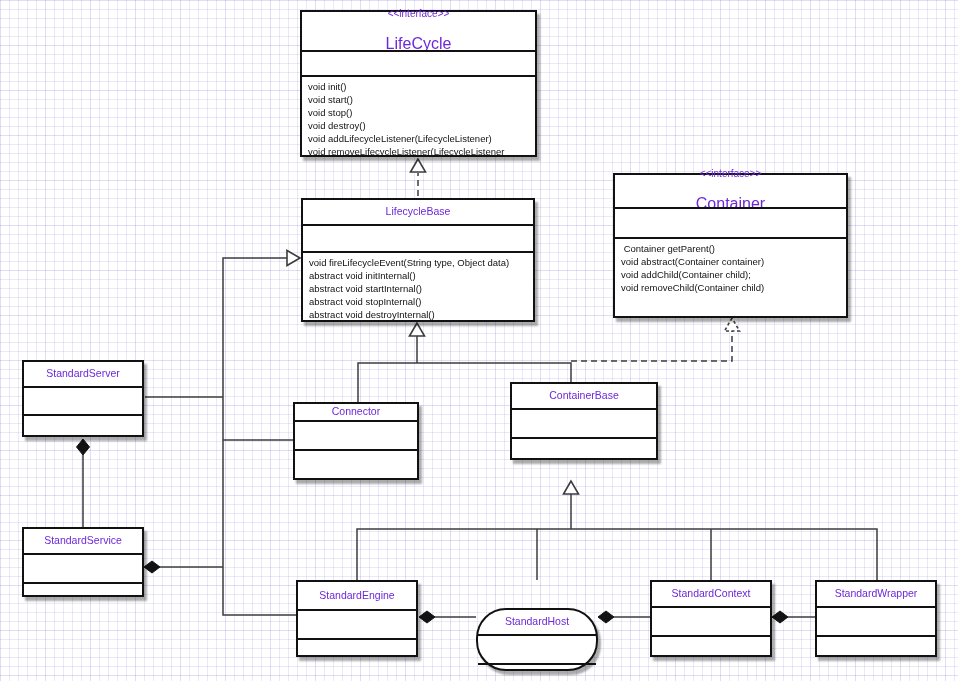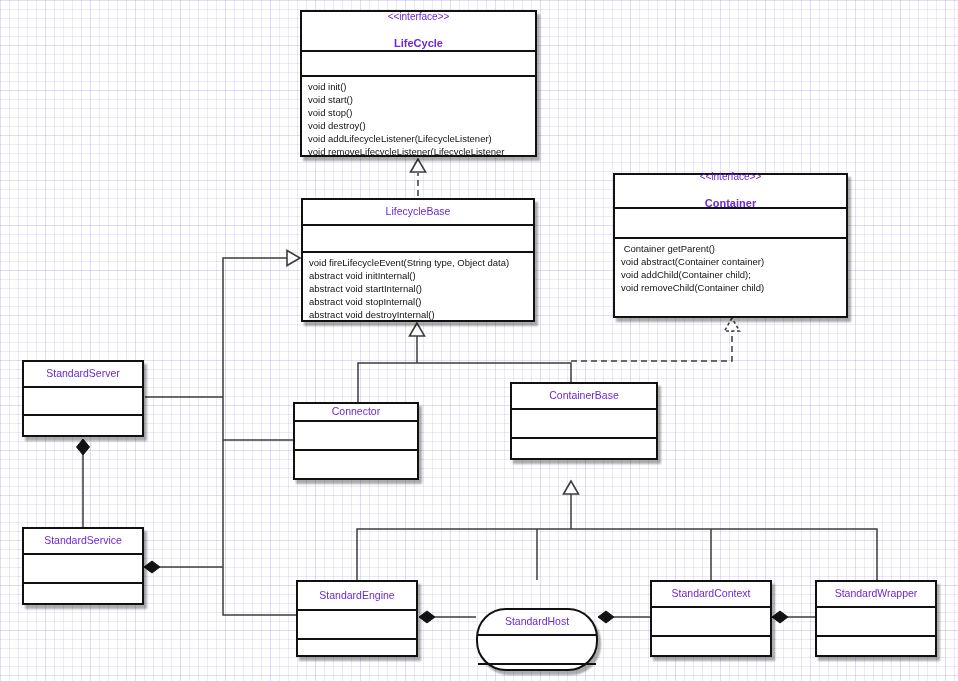--- a/index.html
+++ b/index.html
@@ -32,21 +32,21 @@
   }
   .uml-title{
     display:flex;flex-direction:column;align-items:center;justify-content:center;
     flex:0 0 auto;
     color:#6d28d9;
     line-height:1.25;
     gap:14px;
   }
   .uml-stereotype{font-size:10px;}
   .uml-name{font-size:10.5px;}
-  .uml-name.bold{font-weight:bold;font-size:11px;}
+  .uml-name.bold{font-weight:normal;font-size:16px;}
   .uml-attrs{
     flex:0 0 auto;
     border-top:2px solid #111111;
   }
   .uml-methods{
     flex:1 1 auto;
     border-top:2px solid #111111;
     padding:3px 0 0 6px;
     overflow:hidden;
   }
@@ -135,21 +135,21 @@
         <div class="uml-method">void removeChild(Container child)</div>
       </div>
     </div>
     <div class="uml-class" style="left: 22px; top: 360px; width: 122px; height: 77px;">
       <div class="uml-title" style="height: 24px;">
         <div class="uml-name">StandardServer</div>
       </div>
       <div class="uml-attrs" style="height: 26px;"></div>
       <div class="uml-methods"></div>
     </div>
-    <div class="uml-class" style="left: 22px; top: 527px; width: 122px; height: 78px; justify-content: space-between;">
+    <div class="uml-class" style="left: 22px; top: 527px; width: 122px; height: 70px; justify-content: space-between;">
       <div class="uml-title" style="height: 24px;">
         <div class="uml-name">StandardService</div>
       </div>
       <div class="uml-attrs" style="height: 27px;"></div>
       <div class="uml-methods"></div>
     </div>
     <div class="uml-class" style="left: 293px; top: 402px; width: 126px; height: 78px;">
       <div class="uml-title" style="height: 16px;">
         <div class="uml-name">Connector</div>
       </div>

